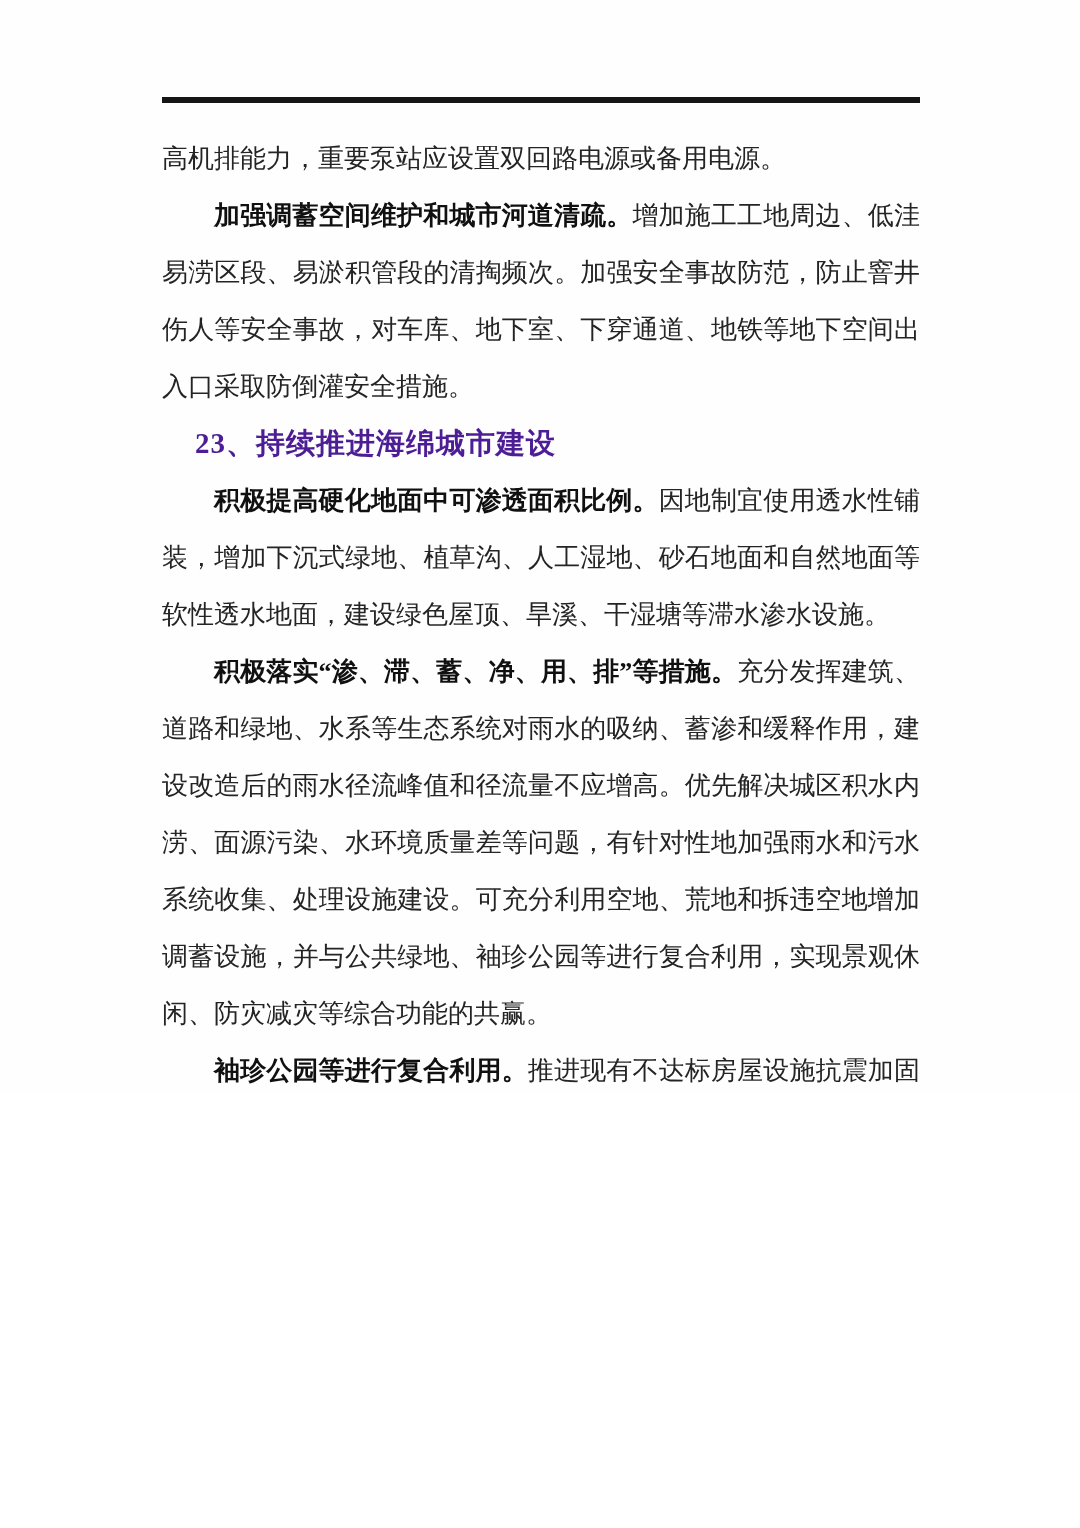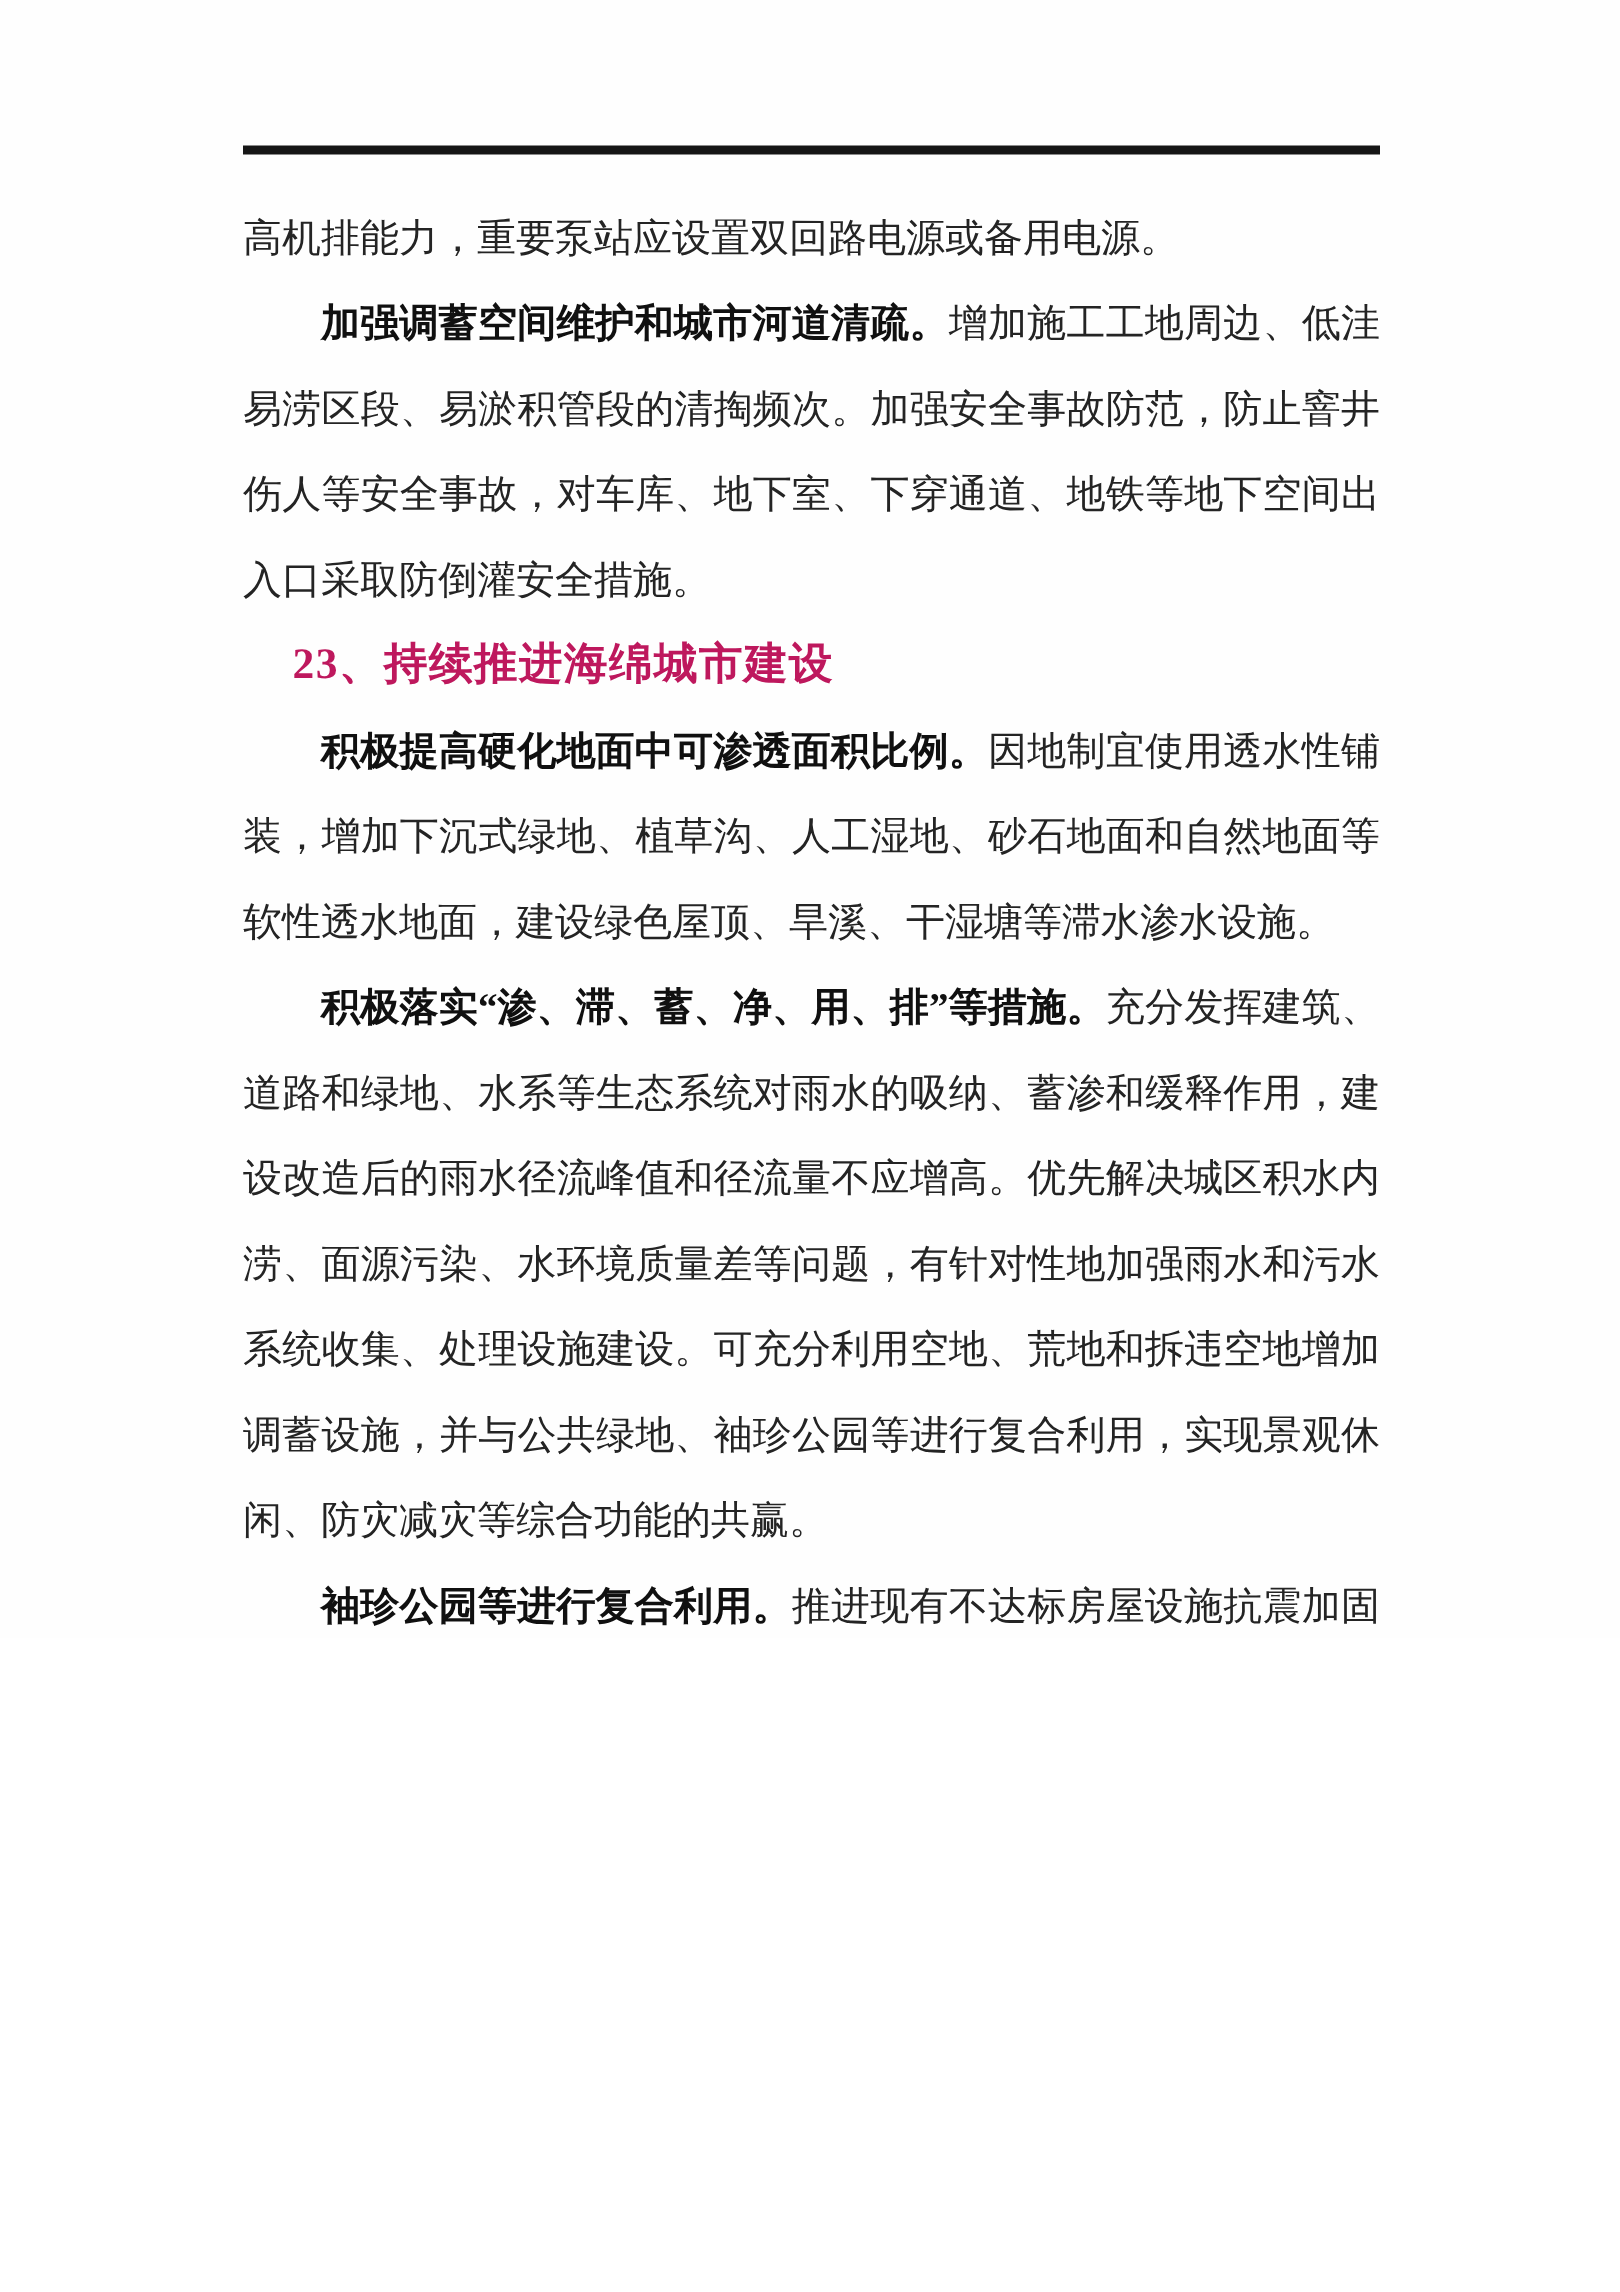--- a/index.html
+++ b/index.html
@@ -45,21 +45,21 @@
   .body-p .lead {
     font-weight: 700;
     color: #101010;
   }
   .heading {
     margin: 0;
     font-size: 29px;
     line-height: 57px;
     font-weight: 700;
     text-indent: 33px;
-    color: #be185d;
+    color: #4c1d95;
     letter-spacing: 1px;
   }
   .page-number {
     position: absolute;
     left: 0;
     width: 1080px;
     top: 1392px;
     text-align: center;
     font-size: 22px;
     color: #2b2b2b;

